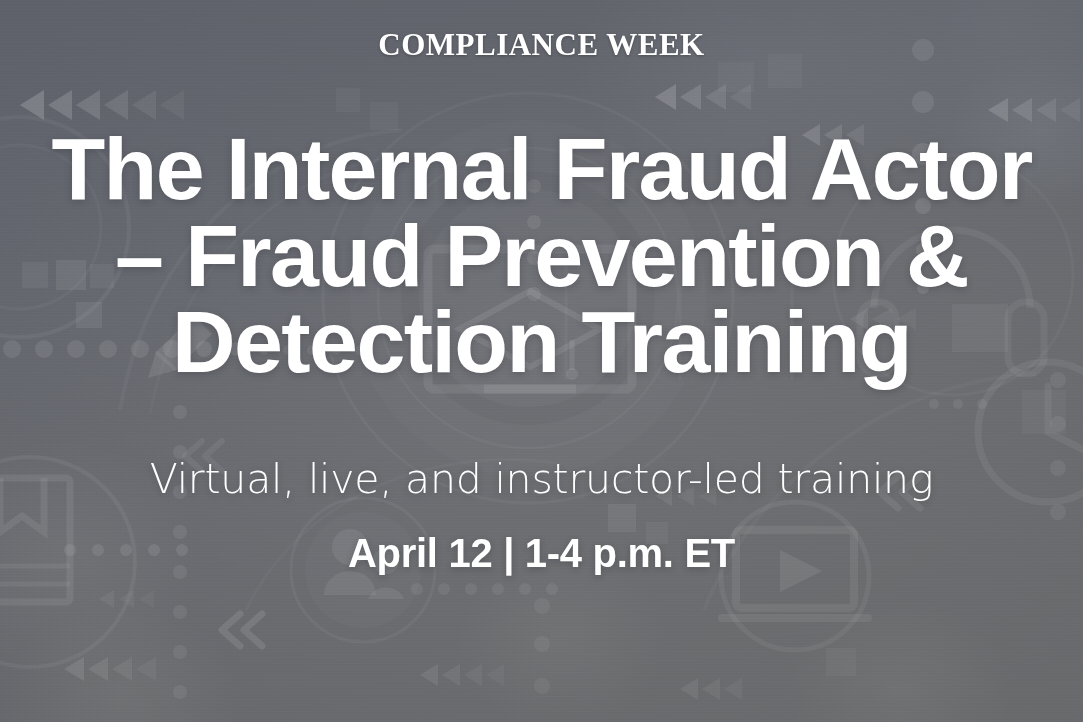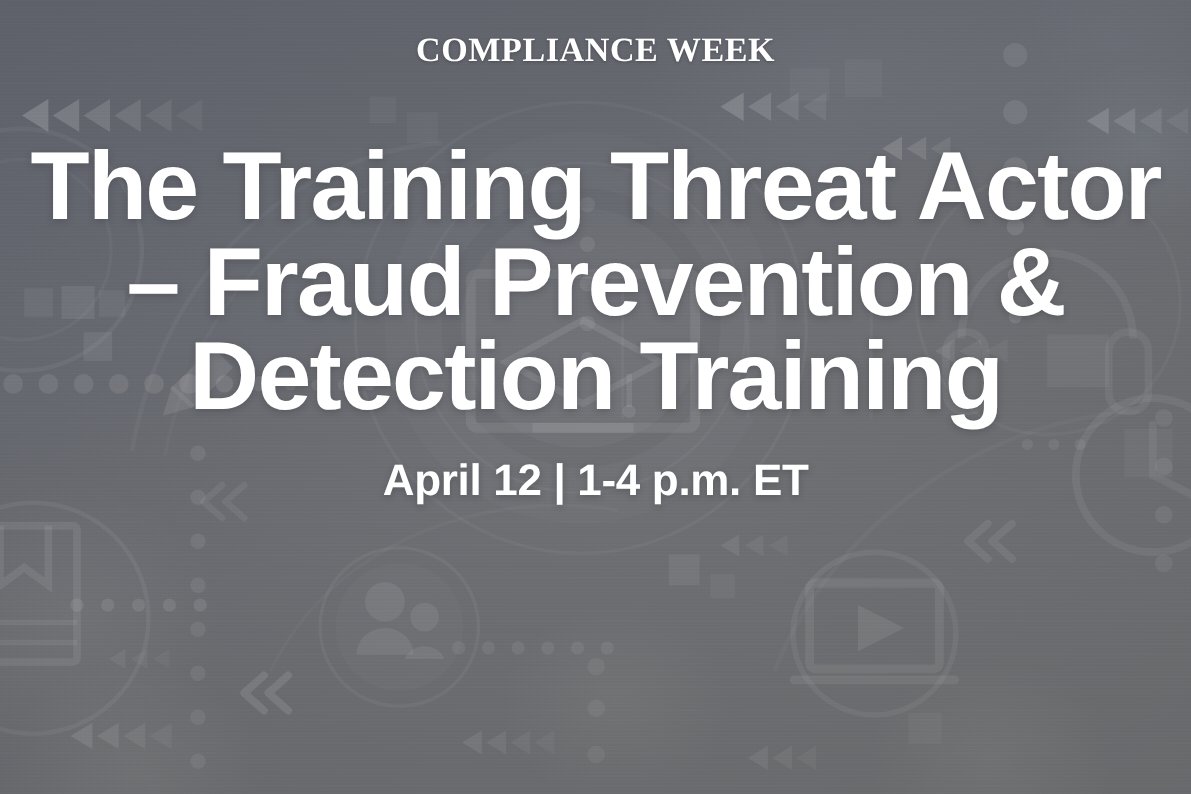--- a/index.html
+++ b/index.html
@@ -434,21 +434,22 @@
     </svg>
   </div>
 
   <div class="bg-overlay"></div>
 
   <div class="content">
 
     <div class="logo">COMPLIANCE WEEK</div>
 
     <h1 class="title">
-      <span class="tline">The Training Threat Actor</span>
+      <span class="tline">The Internal Fraud Actor</span>
       <span class="tline">– Fraud Prevention &amp;</span>
       <span class="tline">Detection Training</span>
     </h1>
 
+    <div class="subtitle">Virtual, live, and instructor-led training</div>
 
     <div class="datetime">April 12 | 1-4 p.m. ET</div>
   </div>
 </div>
 
 </body></html>

